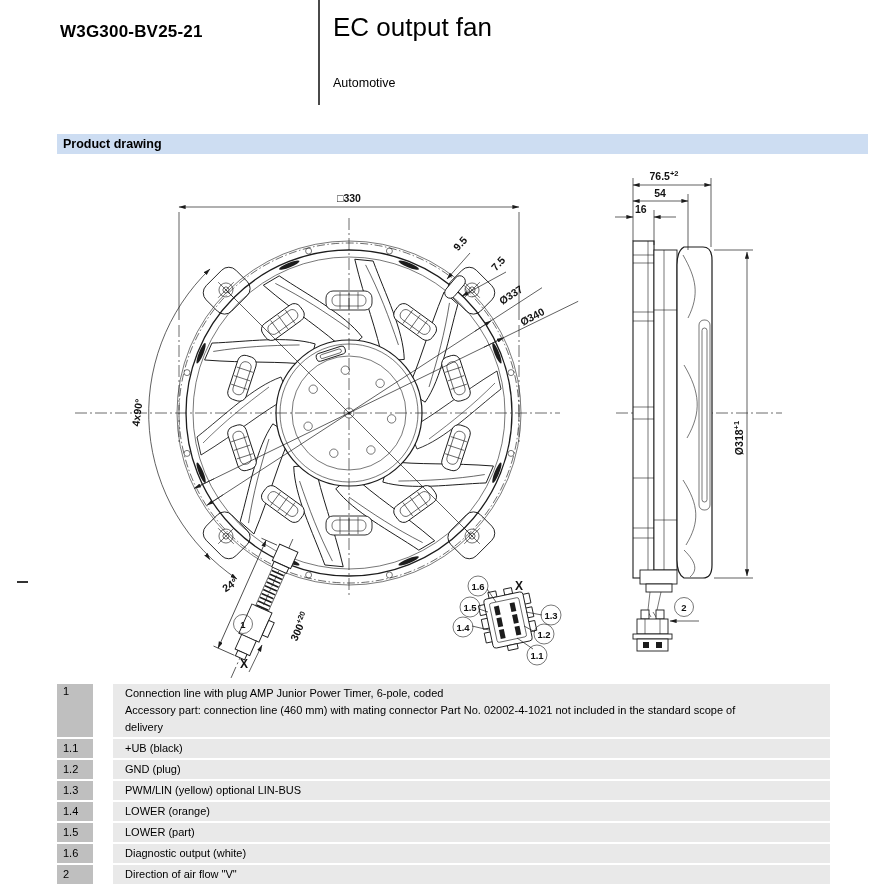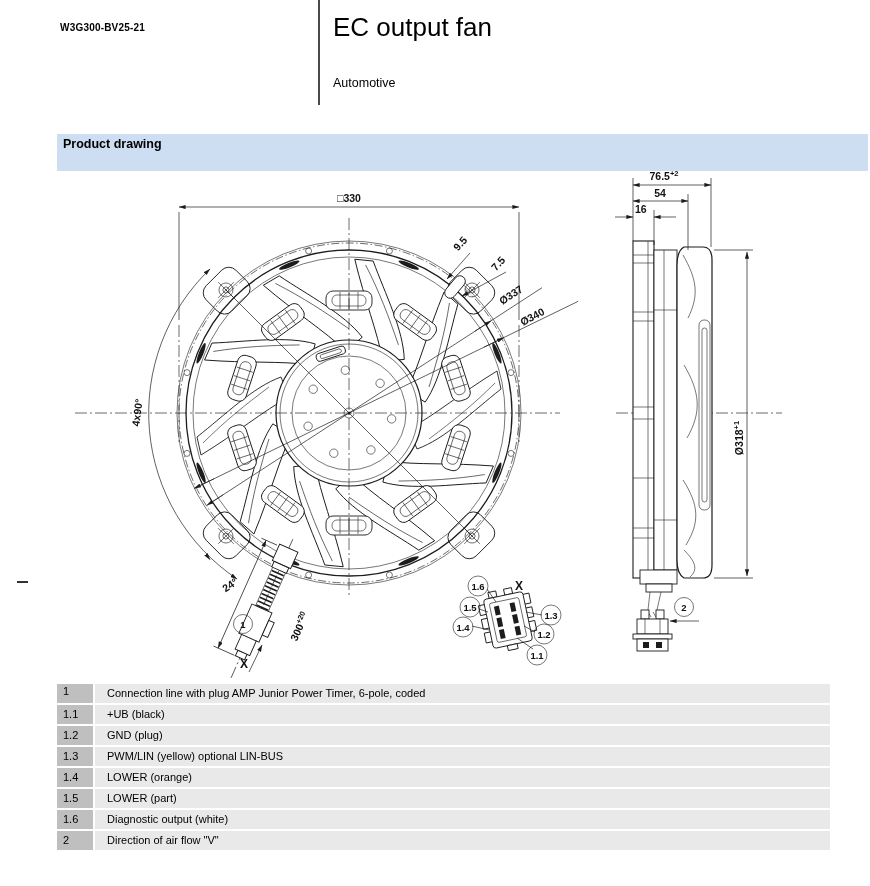--- a/index.html
+++ b/index.html
@@ -1,28 +1,28 @@
 <!DOCTYPE html>
 <html><head>
 <meta charset="utf-8">
 <style>
   html,body{margin:0;padding:0;background:#fff;}
   body{width:870px;height:886px;position:relative;font-family:"Liberation Sans","DejaVu Sans",sans-serif;color:#000;overflow:hidden;}
   .abs{position:absolute;}
-  .part-number{left:60px;top:22px;font-size:10px;font-weight:bold;letter-spacing:.2px;text-align:right;}
+  .part-number{left:60px;top:22px;font-size:17px;font-weight:bold;letter-spacing:.2px;text-align:right;}
   .vrule{left:318px;top:0;width:1.5px;height:105px;background:#4a4a4a;}
   .doc-title{left:333px;top:12px;font-size:26px;font-weight:500;}
   .doc-subtitle{left:333px;top:76px;font-size:12.5px;text-align:right;}
-  .section-bar{left:57px;top:134px;width:811px;height:37px;background:#cdddf2;font-size:12.5px;font-weight:bold;line-height:20px;padding-left:6px;box-sizing:border-box;}
+  .section-bar{left:57px;top:134px;width:811px;height:20px;background:#cdddf2;font-size:12.5px;font-weight:bold;line-height:20px;padding-left:6px;box-sizing:border-box;}
   .margin-dash{left:17px;top:581px;width:11px;height:2px;background:#333;}
   .drawing-wrap{left:0;top:160px;width:870px;height:524px;}
   .tbl{left:57px;top:684px;width:773px;font-size:11px;}
   .trow{display:flex;margin-bottom:2px;}
   .tnum{width:36px;background:#bfbfbf;padding:1px 0 1px 6px;box-sizing:border-box;}
-  .ttxt{flex:1;background:#e9e9e9;margin-left:2px;padding:1px 8px 1px 12px;box-sizing:border-box;}
+  .ttxt{flex:1;background:#e9e9e9;margin-left:20px;padding:1px 8px 1px 12px;box-sizing:border-box;}
   .ttxt div{line-height:17px;}
   .short .tnum,.short .ttxt{line-height:16px;}
   svg .ln{stroke:#1c1c1c;fill:none;stroke-width:1;}
   svg .thin{stroke-width:.6;}
   svg .thick{stroke-width:1.3;}
   svg .fw{fill:#fff;stroke:#1c1c1c;stroke-width:.9;}
   svg .cl{stroke:#1c1c1c;fill:none;stroke-width:.65;stroke-dasharray:12 3 2 3;}
   svg .dim{stroke:#1c1c1c;fill:none;stroke-width:.7;}
   svg text.d{font:bold 10.5px "Liberation Sans","DejaVu Sans",sans-serif;fill:#111;}
   svg text.c{font:bold 9.5px "Liberation Sans","DejaVu Sans",sans-serif;fill:#111;}
@@ -364,20 +364,22 @@
     </g>
   </g>
 </svg>
 </div>
 
 <div class="abs tbl">
   <div class="trow">
     <div class="tnum">1</div>
     <div class="ttxt">
       <div>Connection line with plug AMP Junior Power Timer, 6-pole, coded</div>
+      <div>Accessory part: connection line (460 mm) with mating connector Part No. 02002-4-1021 not included in the standard scope of</div>
+      <div>delivery</div>
     </div>
   </div>
   <div class="trow short">
     <div class="tnum">1.1</div>
     <div class="ttxt">
         <div>+UB (black)</div>
       </div>
   </div>
   <div class="trow short">
     <div class="tnum">1.2</div>

